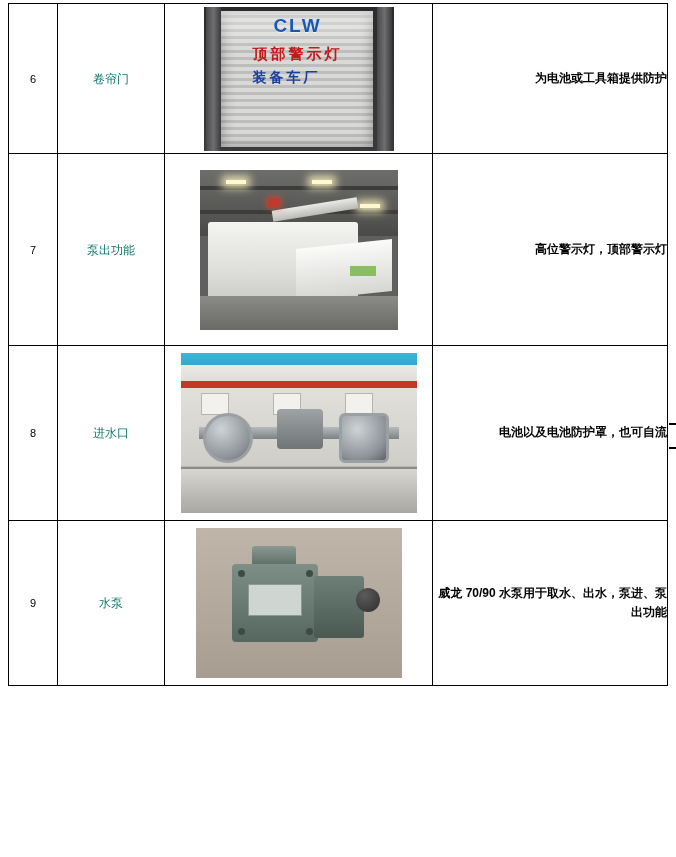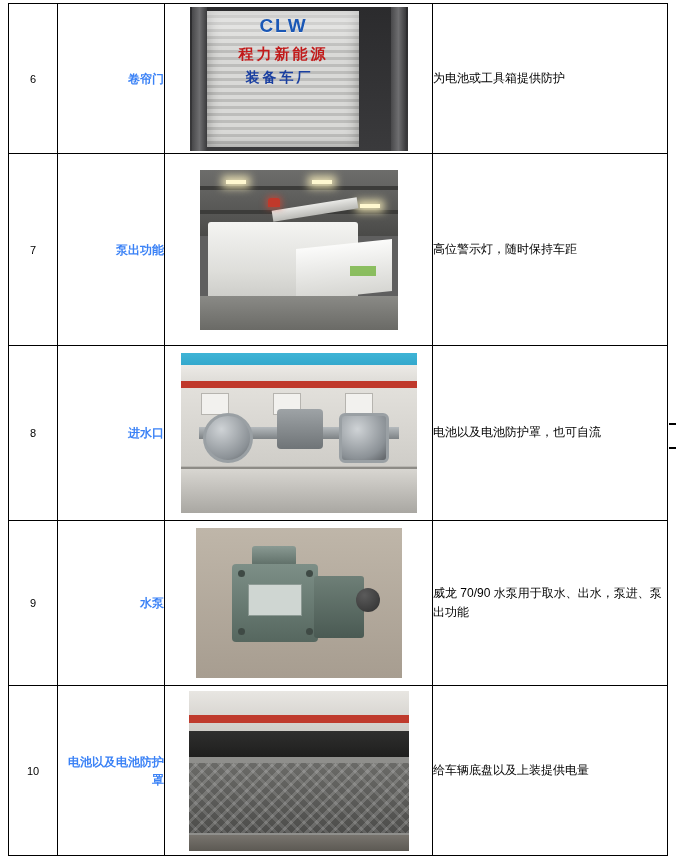--- a/index.html
+++ b/index.html
@@ -36,50 +36,50 @@
   .col-image { width: 268px; }
   .col-desc  { width: 235px; }
 
   .cell-index {
     text-align: center;
     font-size: 11px;
     color: #000;
     font-weight: normal;
   }
   .cell-name {
-    text-align: right;
+    text-align: center;
+    font-size: 12px;
+    font-weight: normal;
+    color: #0f766e;
+    line-height: 1.5;
+    padding: 2px 6px;
+  }
+  .cell-desc {
     font-size: 12px;
     font-weight: bold;
-    color: #3b82f6;
-    line-height: 1.5;
-    padding: 2px 6px;
-  }
-  .cell-desc {
-    font-size: 12px;
-    font-weight: normal;
     color: #000;
     line-height: 1.6;
     padding: 4px 14px 4px 14px;
-    text-align: left;
+    text-align: right;
   }
   .cell-image {
     text-align: center;
     padding: 6px 0;
   }
   .photo {
     display: inline-block;
     position: relative;
     overflow: hidden;
     border: 0;
     vertical-align: middle;
   }
 
   
   .ph-shutter {
-    width: 218px; height: 144px;
+    width: 190px; height: 144px;
     background: linear-gradient(180deg,#2b2b2d 0%,#3a3a3c 100%);
   }
   .ph-shutter .door {
     position: absolute; left: 17px; top: 4px; width: 152px; height: 136px;
     background: repeating-linear-gradient(180deg,
         #d9d9d7 0px, #d9d9d7 4px, #bdbdbb 4px, #bdbdbb 7px);
     box-shadow: inset 0 0 14px rgba(0,0,0,.35);
   }
   .ph-shutter .frame-l, .ph-shutter .frame-r {
     position: absolute; top: 0; width: 15px; height: 144px;
@@ -91,21 +91,21 @@
     position: absolute; left: 40px; top: 8px; width: 108px; text-align: center;
     color: #1a57b5; font-weight: bold; font-size: 19px; letter-spacing: 2px;
     font-family: "Liberation Sans", sans-serif;
     text-shadow: 0 1px 0 rgba(255,255,255,.6);
   }
   .ph-shutter .cn1 {
     position: absolute; left: 30px; top: 38px; width: 128px; text-align:center;
     color: #c11a1a; font-weight: bold; font-size: 15px; letter-spacing: 3px;
   }
   .ph-shutter .cn2 {
-    position: absolute; left: 26px; top: 62px; width: 128px; text-align:center;
+    position: absolute; left: 19px; top: 62px; width: 128px; text-align:center;
     color: #1a3fa0; font-weight: bold; font-size: 14px; letter-spacing: 3px;
   }
   .ph-shutter .glow {
     position:absolute; left:17px; top:4px; width:152px; height:40px;
     background: linear-gradient(180deg,rgba(255,255,255,.45),rgba(255,255,255,0));
   }
 
   
   .ph-roof { width: 198px; height: 160px; background:#5f5f5f; }
   .ph-roof .ceil {
@@ -281,21 +281,21 @@
       <tr style="height:150px;">
         <td class="cell-index">6</td>
         <td class="cell-name">卷帘门</td>
         <td class="cell-image">
           <span class="photo ph-shutter">
             <span class="door"></span>
             <span class="glow"></span>
             <span class="frame-l"></span>
             <span class="frame-r"></span>
             <span class="logo">CLW</span>
-            <span class="cn1">程力新能源</span>
+            <span class="cn1">顶部警示灯</span>
             <span class="cn2">装备车厂</span>
           </span>
         </td>
         <td class="cell-desc">为电池或工具箱提供防护</td>
       </tr>
 
       <tr style="height:192px;">
         <td class="cell-index">7</td>
         <td class="cell-name">泵出功能</td>
         <td class="cell-image">
@@ -307,21 +307,21 @@
             <span class="lamp" style="left:112px;top:10px;"></span>
             <span class="lamp" style="left:160px;top:34px;"></span>
             <span class="arm"></span>
             <span class="redlight"></span>
             <span class="body"></span>
             <span class="body2"></span>
             <span class="grn"></span>
             <span class="floor"></span>
           </span>
         </td>
-        <td class="cell-desc">高位警示灯，随时保持车距</td>
+        <td class="cell-desc">高位警示灯，顶部警示灯</td>
       </tr>
 
       <tr style="height:175px;">
         <td class="cell-index">8</td>
         <td class="cell-name">进水口</td>
         <td class="cell-image">
           <span class="photo ph-inlet">
             <span class="sky"></span>
             <span class="topbody"></span>
             <span class="redstripe"></span>
@@ -353,36 +353,20 @@
             <span class="hand"></span>
             <span class="bolt" style="left:42px;top:42px;"></span>
             <span class="bolt" style="left:42px;top:100px;"></span>
             <span class="bolt" style="left:110px;top:42px;"></span>
             <span class="bolt" style="left:110px;top:100px;"></span>
           </span>
         </td>
         <td class="cell-desc">威龙 70/90 水泵用于取水、出水，泵进、泵出功能</td>
       </tr>
 
-      <tr style="height:170px;">
-        <td class="cell-index">10</td>
-        <td class="cell-name">电池以及电池防护罩</td>
-        <td class="cell-image">
-          <span class="photo ph-batt">
-            <span class="top"></span>
-            <span class="red"></span>
-            <span class="dark"></span>
-            <span class="tread"></span>
-            <span class="rail" style="top:66px;"></span>
-            <span class="rail" style="top:142px;"></span>
-            <span class="floor"></span>
-          </span>
-        </td>
-        <td class="cell-desc">给车辆底盘以及上装提供电量</td>
-      </tr>
 
     </tbody>
   </table>
 
   <div class="rowcut-mark" style="position:absolute;right:0;top:420px;width:7px;height:2px;background:#000;"></div>
   <div style="position:absolute;right:0;top:444px;width:7px;height:2px;background:#000;"></div>
 
 </div>
 
 </body></html>

